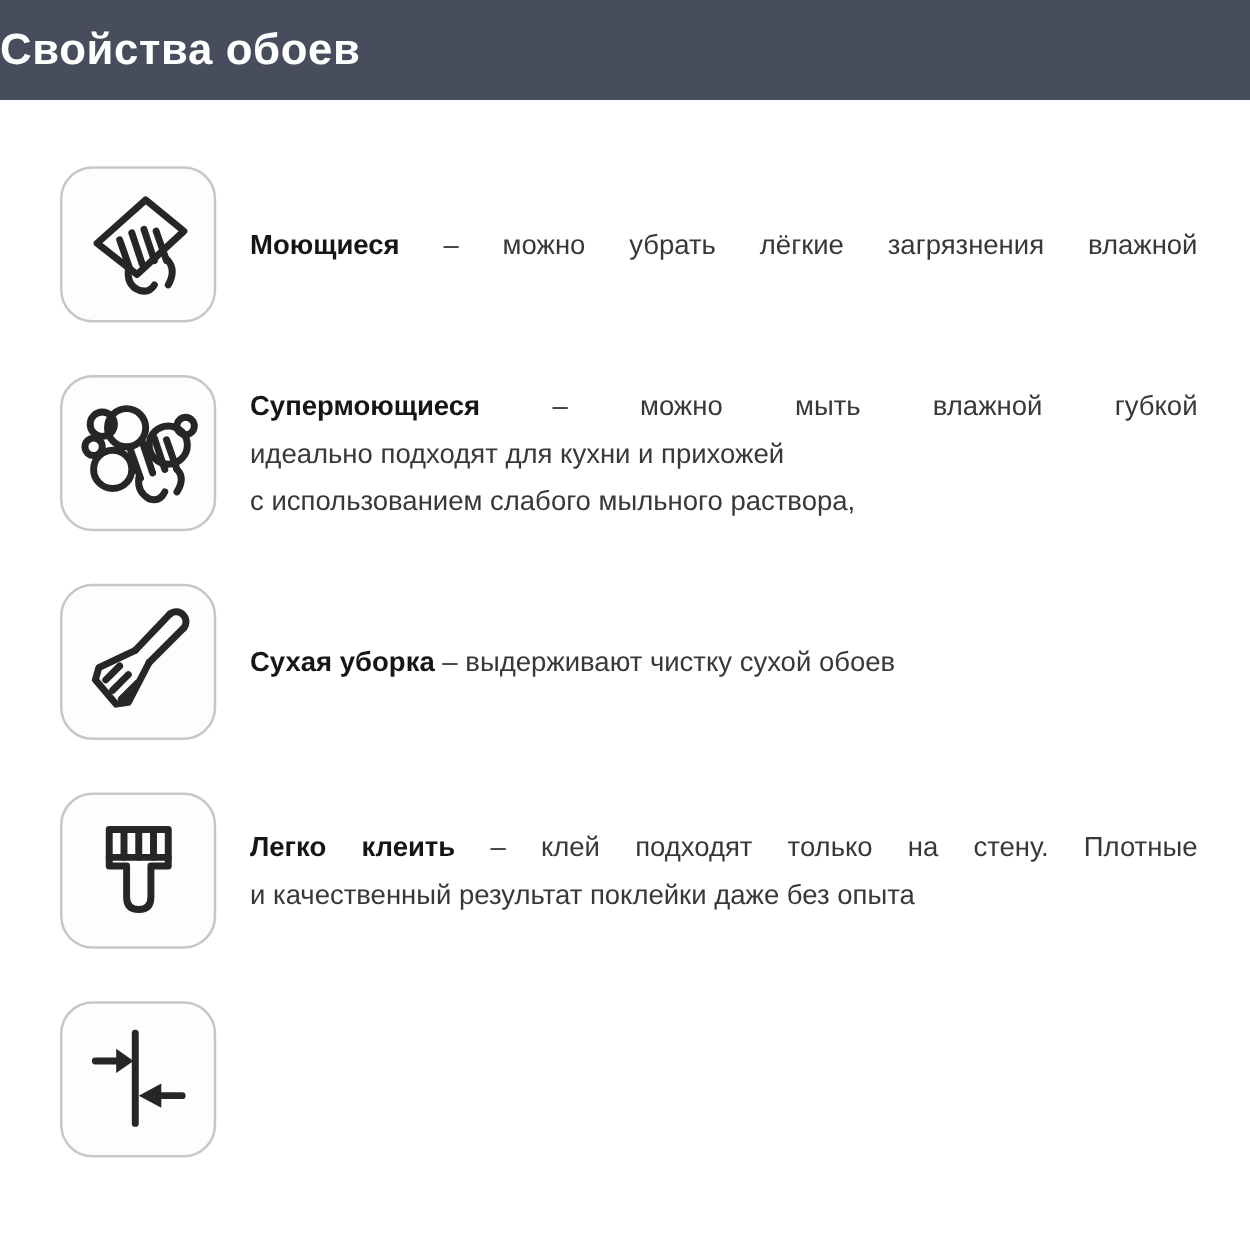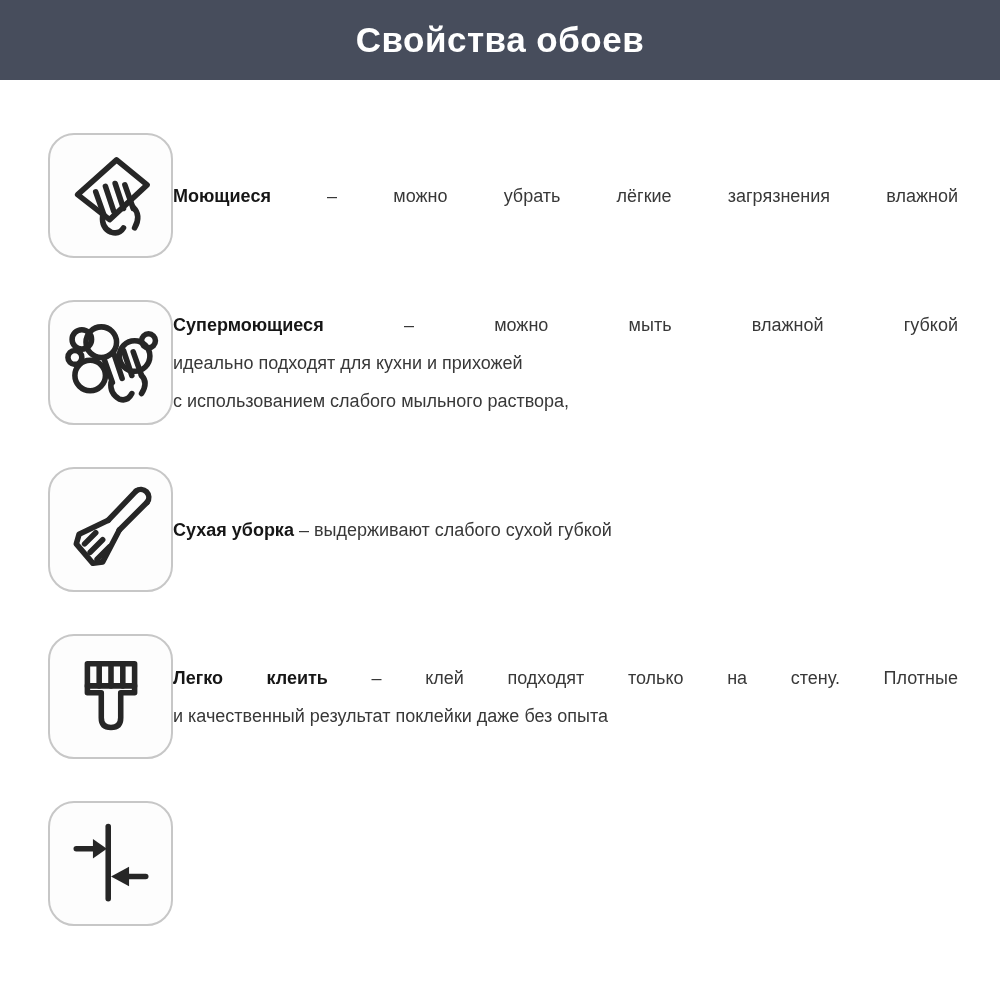--- a/index.html
+++ b/index.html
@@ -13,21 +13,21 @@
     height: 1000px;
     background: #ffffff;
     overflow: hidden;
     position: relative;
   }
   .header {
     height: 80px;
     background: #474d5c;
     display: flex;
     align-items: center;
-    justify-content: center;
+    justify-content: flex-start;
   }
   .header-title {
     color: #ffffff;
     font-size: 35px;
     font-weight: 700;
     letter-spacing: 0.5px;
   }
   .content {
     padding: 53px 42px 0 48px;
   }
@@ -54,21 +54,22 @@
     height: 100px;
     stroke: #262626;
     fill: none;
     stroke-width: 4;
     stroke-linecap: round;
     stroke-linejoin: round;
   }
   .icon-box svg .fill { fill: #262626; stroke: none; }
   .feature-text {
     flex: 1;
-    font-size: 18px;
+    margin-left: 27px;
+    font-size: 22px;
     line-height: 38px;
     color: #383838;
   }
   .feature-title {
     font-weight: 700;
     color: #161616;
   }
   .line {
     display: block;
     white-space: nowrap;
@@ -137,21 +138,21 @@
           <path d="M54,8 L34,29"></path>
           <path d="M62,16 L42,36"></path>
           <path d="M54,8 A5.7,5.7 0 0 1 62,16"></path>
           <path d="M34,29 L13,39 L11,46 L23,60 L30,59 L42,36"></path>
           <path d="M17,46 L25,38"></path>
           <path d="M21,52 L30,43"></path>
           <path d="M26,57 L35,48"></path>
         </svg>
       </div>
       <div class="feature-text">
-        <span class="line"><b class="feature-title">Сухая уборка</b> <span>– выдерживают слабого сухой губкой</span></span>
+        <span class="line"><b class="feature-title">Сухая уборка</b> <span>– выдерживают чистку сухой обоев</span></span>
       </div>
     </div>
 
     <div class="feature-row">
       <div class="icon-box">
         <svg viewBox="0 0 72 72">
           <path d="M19,12 H53 V33 H43 V51 Q43,58 36,58 Q29,58 29,51 V33 H19 Z"></path>
           <path d="M19,28 H53"></path>
           <path d="M27.5,12 V28"></path>
           <path d="M36,12 V28"></path>

